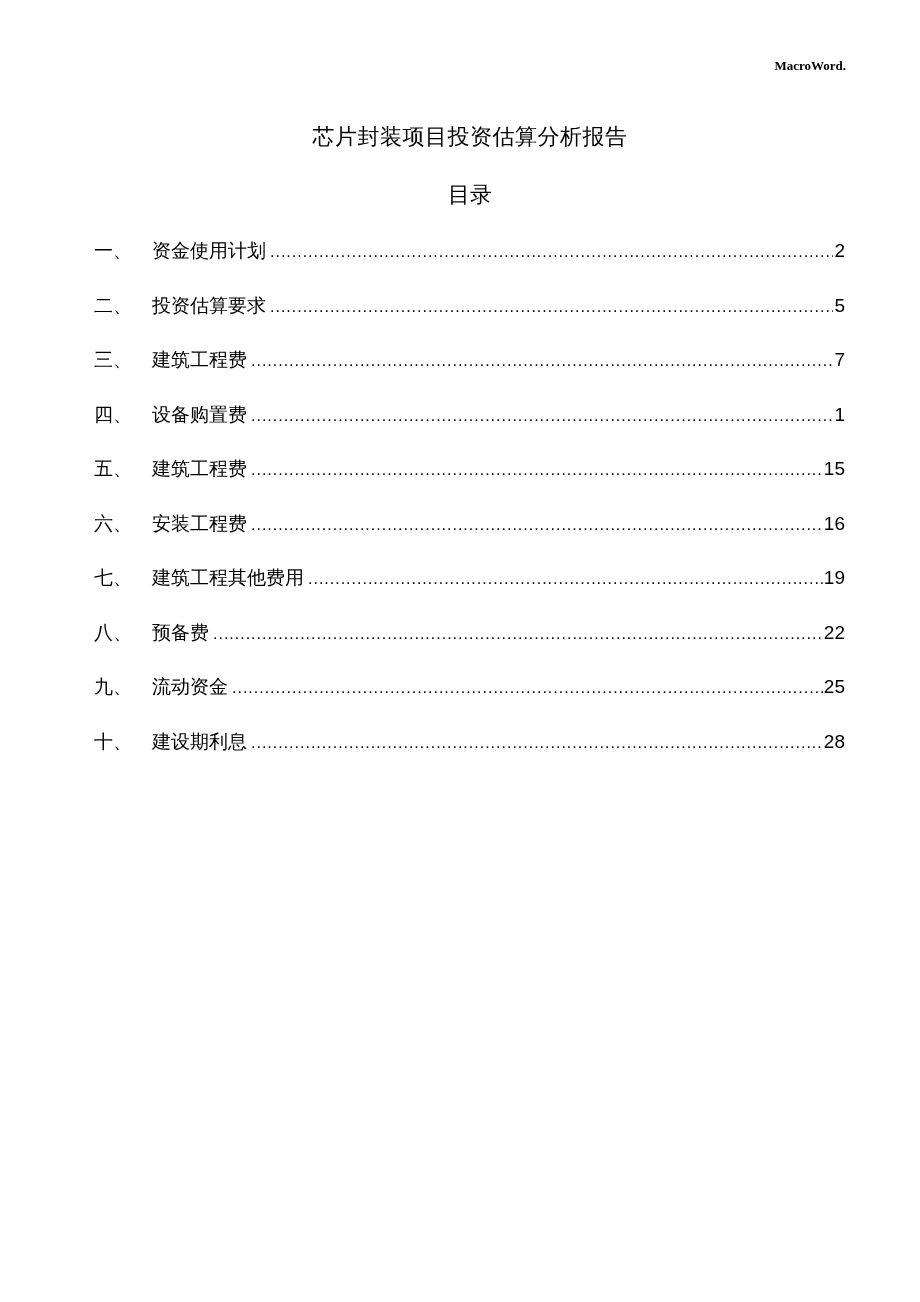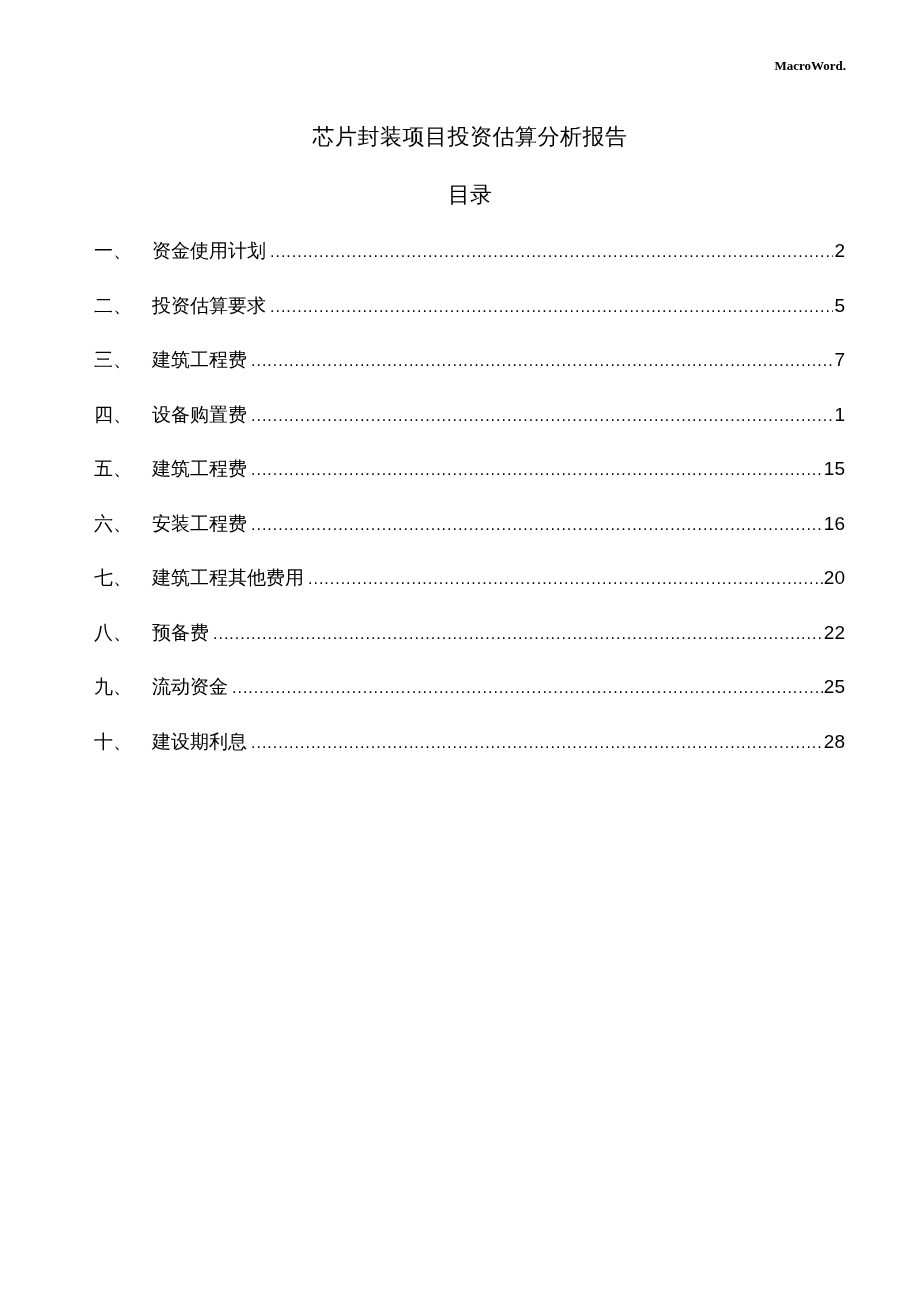--- a/index.html
+++ b/index.html
@@ -82,21 +82,21 @@
     <div class="toc-row">
       <span class="toc-num">六、</span>
       <span class="toc-label">安装工程费</span>
       <span class="toc-dots"></span>
       <span class="toc-page">16</span>
     </div>
     <div class="toc-row">
       <span class="toc-num">七、</span>
       <span class="toc-label">建筑工程其他费用</span>
       <span class="toc-dots"></span>
-      <span class="toc-page">20</span>
+      <span class="toc-page">19</span>
     </div>
     <div class="toc-row">
       <span class="toc-num">八、</span>
       <span class="toc-label">预备费</span>
       <span class="toc-dots"></span>
       <span class="toc-page">22</span>
     </div>
     <div class="toc-row">
       <span class="toc-num">九、</span>
       <span class="toc-label">流动资金</span>

